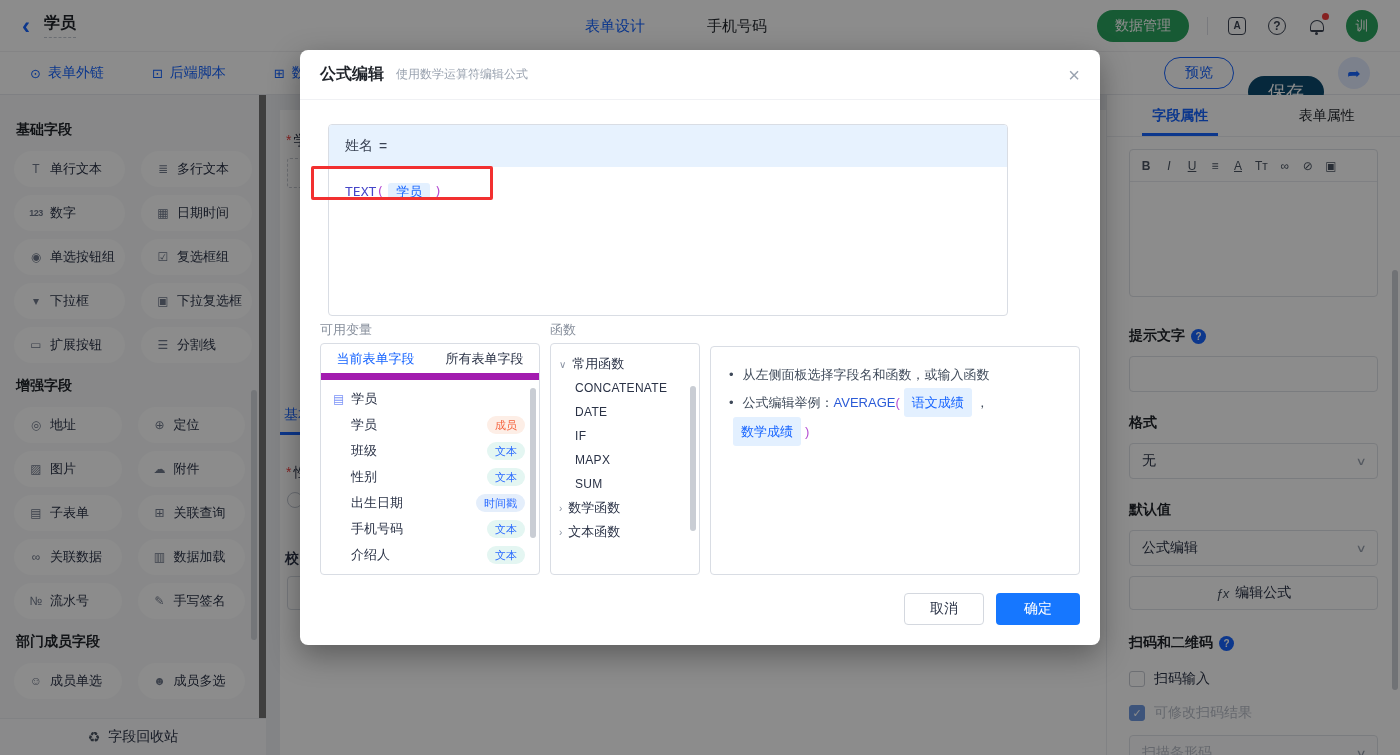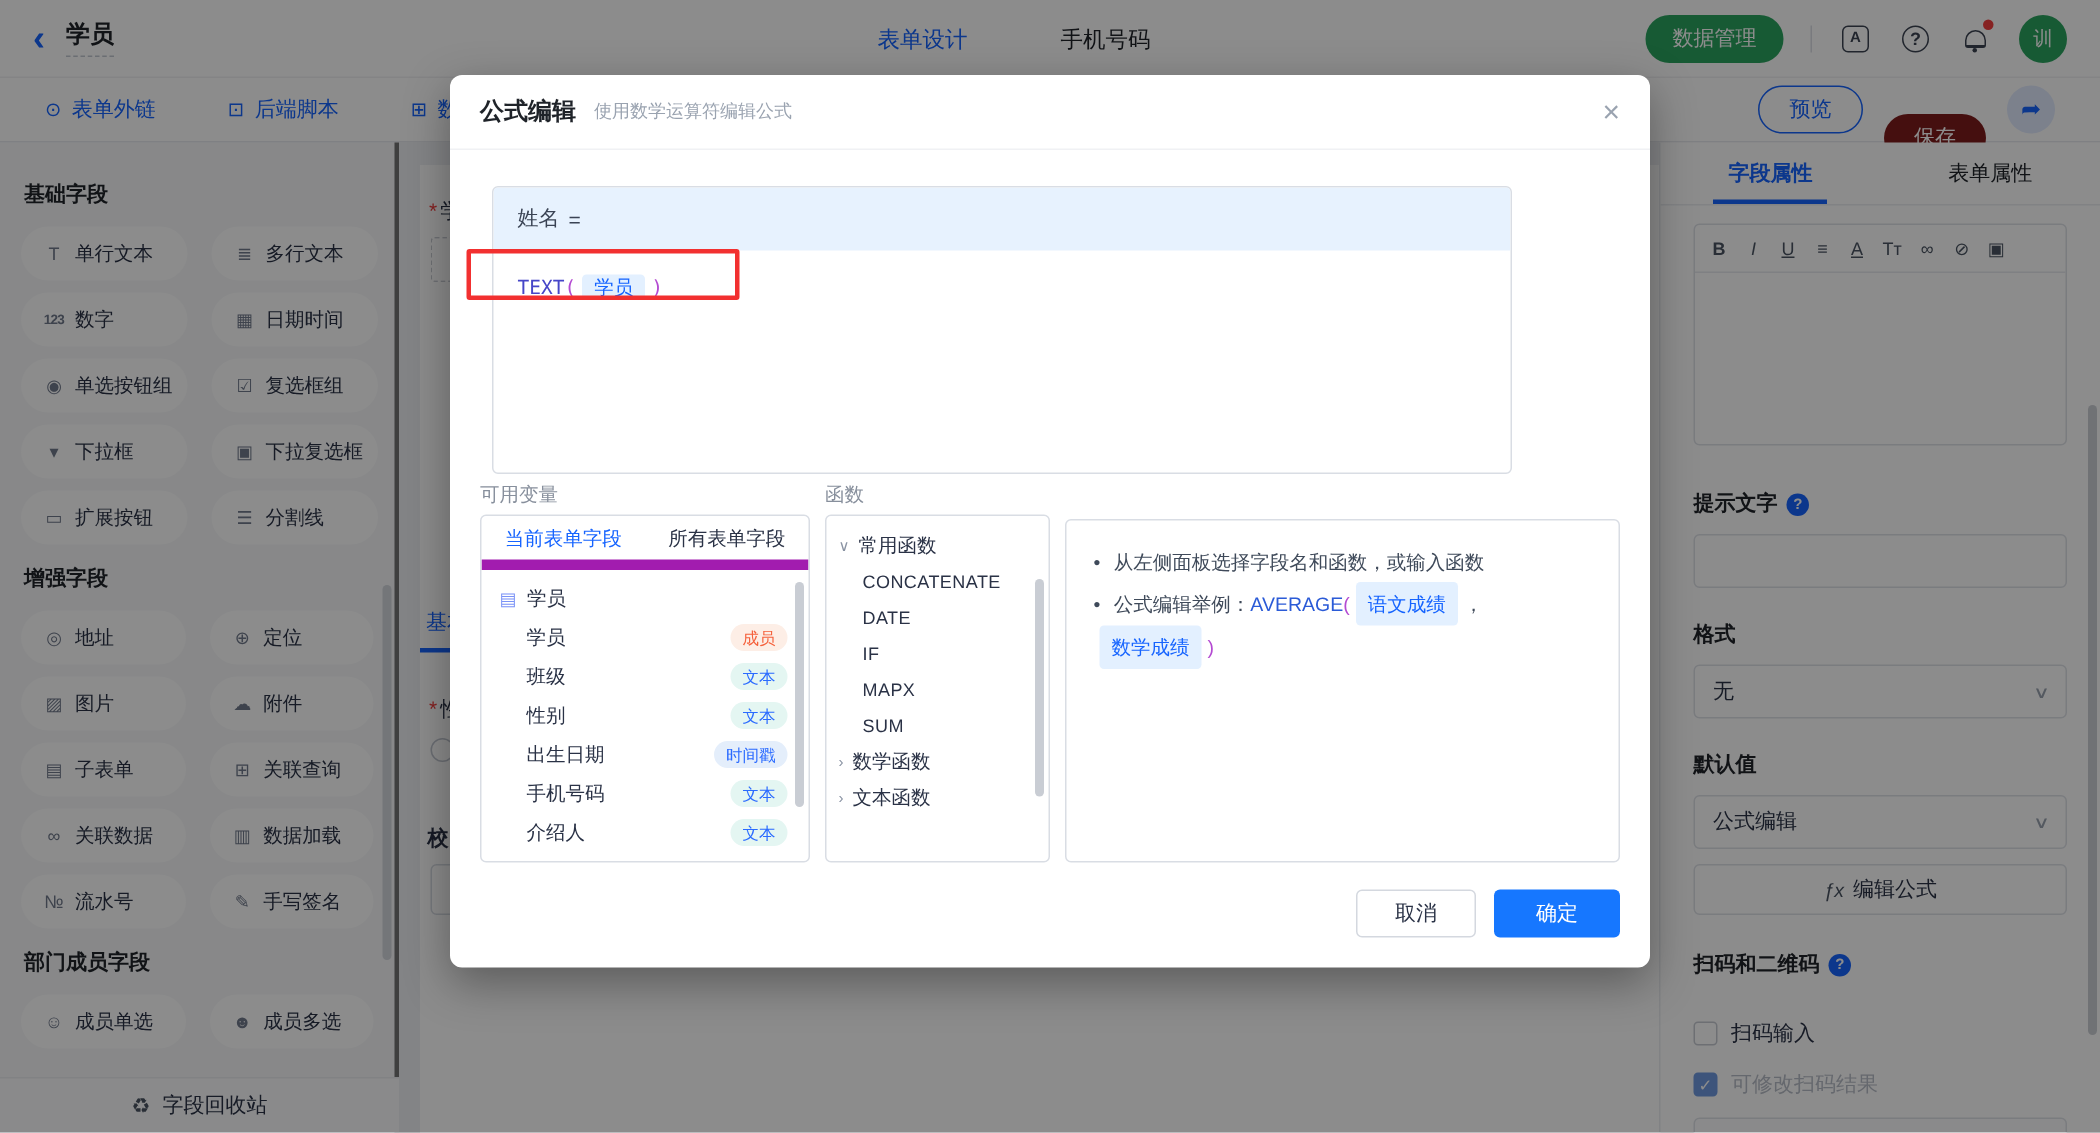--- a/index.html
+++ b/index.html
@@ -33,28 +33,28 @@
 
   
   .toolbar { position:absolute; left:0; top:52px; width:1400px; height:43px; background:#fff;
              display:flex; align-items:center; padding:0 30px; border-bottom:1px solid #e8eaee; }
   .toolbar-links { display:flex; align-items:center; gap:48px; }
   .tb-link { display:flex; align-items:center; gap:7px; color:#1664ff; font-size:14px; cursor:pointer; }
   .tb-link .glyph { font-size:13px; }
   .toolbar-right { margin-left:auto; display:flex; align-items:center; gap:14px; }
   .btn-outline { height:32px; padding:0 20px; border-radius:16px; border:1px solid #1664ff; background:#fff;
                  color:#1664ff; font-size:14px; cursor:pointer; }
-  .btn-primary-pill { height:32px; padding:0 20px; border-radius:16px; border:none; background:#7f1d1d;
-                      color:#fff; font-size:14px; cursor:pointer;margin-top:38px; }
+  .btn-primary-pill { height:32px; padding:0 20px; border-radius:16px; border:none; background:#0c4a6e;
+                      color:#fff; font-size:18px; cursor:pointer;margin-top:38px; }
   .share-circle { width:32px; height:32px; border-radius:50%; background:#e2ebff; color:#1664ff; font-size:16px;
                   display:flex; align-items:center; justify-content:center; cursor:pointer; }
 
   
   .sidebar { position:absolute; left:0; top:95px; width:266px; height:660px; background:#f7f8fa;
-             border-right:3px solid #737373; padding:12px 14px 0 14px; overflow:hidden; }
+             border-right:7px solid #737373; padding:12px 14px 0 14px; overflow:hidden; }
   .sec-title { font-size:14px; font-weight:bold; color:#1f2329; margin:14px 2px 12px 2px; }
   .field-grid { display:grid; grid-template-columns:1fr 1fr; gap:8px 16px; }
   .field-btn { height:36px; background:#fff; border-radius:18px; display:flex; align-items:center;
                padding:0 10px 0 13px; font-size:13px; color:#2a3246; cursor:pointer; white-space:nowrap; }
   .field-btn .glyph { width:18px; color:#717a8c; font-size:12px; margin-right:5px; text-align:center; flex:none; }
   .field-btn .glyph.num { font-size:9px; font-weight:bold; letter-spacing:-0.5px; }
   .sb-scroll { position:absolute; right:2px; top:295px; width:6px; height:250px; border-radius:3px; background:#d4d7dd; }
   .recycle-bar { position:absolute; left:0; top:718px; width:266px; height:37px; background:#fcfcfd;
                  border-top:1px solid #ecedf0; display:flex; align-items:center; justify-content:center;
                  gap:8px; font-size:14px; color:#2a3246; cursor:pointer; }
@@ -374,21 +374,21 @@
           <span class="chev">∨</span>
       </div>
       <button class="p-btn" style="margin-top:10px;">
         <span class="fx">ƒx</span>
         <span>编辑公式</span>
       </button>
       <div class="p-label" style="margin-top:24px;">
         <span>扫码和二维码</span>
         <span class="help-dot">?</span>
       </div>
-      <div class="cb-row" style="margin-top:28px;text-align:center;">
+      <div class="cb-row" style="margin-top:18px;text-align:center;">
         <span class="cb"></span>
         <span>扫码输入</span>
       </div>
       <div class="cb-row disabled" style="margin-top:16px;">
         <span class="cb checked">✓</span>
         <span>可修改扫码结果</span>
       </div>
       <div class="p-select disabled" style="margin-top:13px;">
         <span>扫描条形码</span>
           <span class="chev">∨</span>

